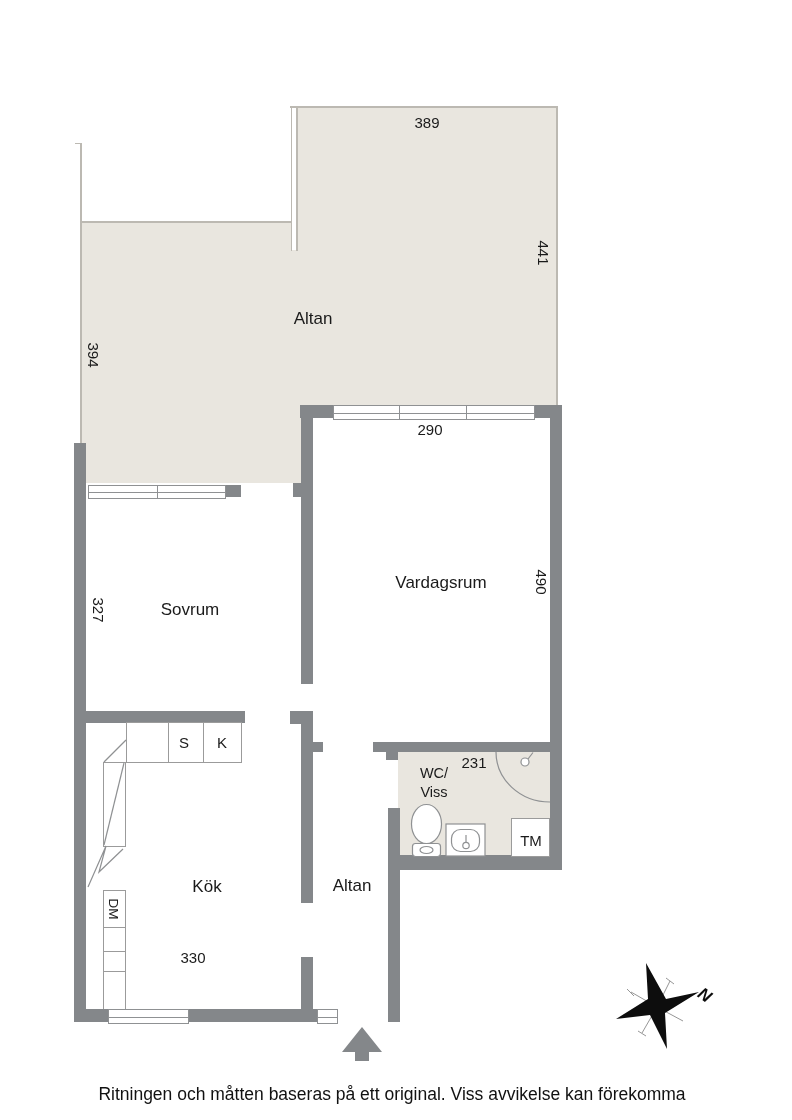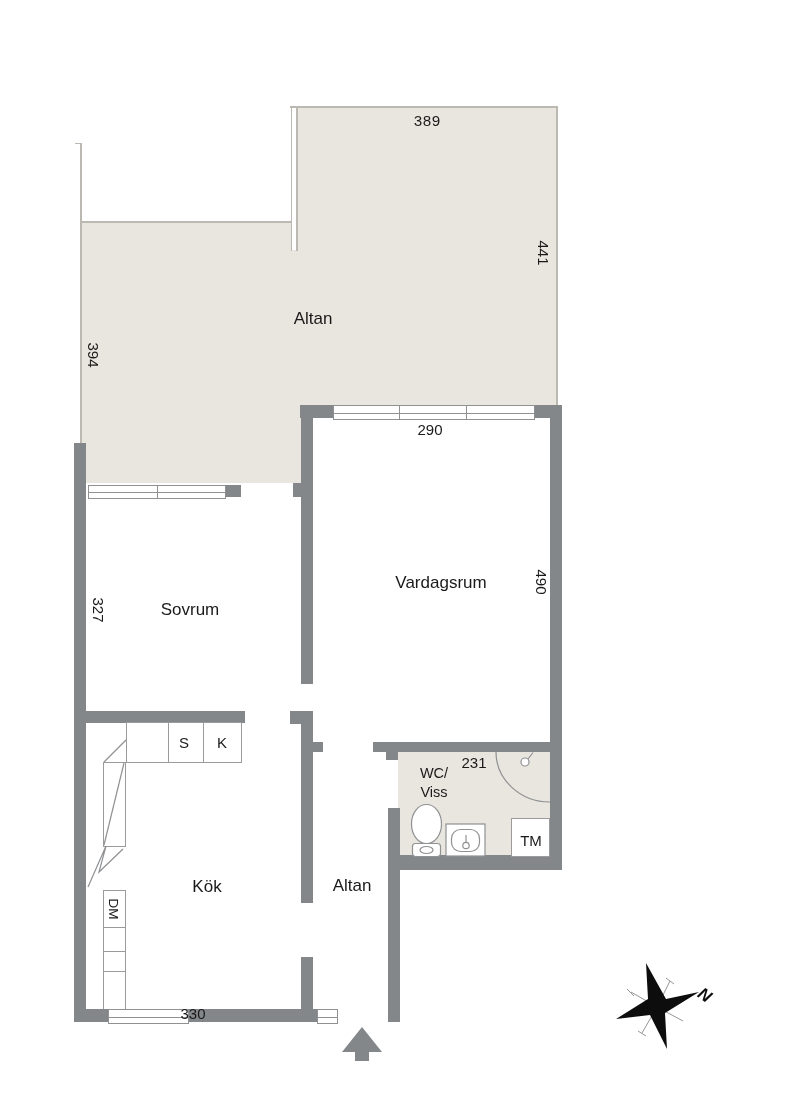--- a/index.html
+++ b/index.html
@@ -132,23 +132,24 @@
   <div class="lbl room" style="left:207px;top:886px;">Kök</div>
   <div class="lbl room" style="left:352px;top:885px;">Altan</div>
   <div class="lbl wc" style="left:434px;top:773px;">WC/</div>
   <div class="lbl wc" style="left:434px;top:792px;">Viss</div>
 
   <div class="lbl small" style="left:531px;top:840px;">TM</div>
   <div class="lbl small" style="left:184px;top:742px;">S</div>
   <div class="lbl small" style="left:222px;top:742px;">K</div>
   <div class="vlbl dm" style="left:113px;top:909px;">DM</div>
 
-  <div class="lbl dim" style="left:427px;top:122px;font-family:Liberation Mono, monospace;">389</div>
+  <div class="lbl dim" style="left:427px;top:122px;">389</div>
   <div class="vlbl dim" style="left:543px;top:253px;">441</div>
   <div class="vlbl dim" style="left:93px;top:355px;">394</div>
   <div class="lbl dim" style="left:430px;top:429px;">290</div>
   <div class="vlbl dim" style="left:541px;top:582px;">490</div>
   <div class="vlbl dim" style="left:98px;top:610px;">327</div>
   <div class="lbl dim" style="left:474px;top:762px;">231</div>
-  <div class="lbl dim" style="left:193px;top:1013px;text-align:center;">330</div>
+  <div class="lbl dim" style="left:193px;top:957px;text-align:center;">330</div>
 
+  <div class="lbl footer" style="left:392px;top:1095px;">Ritningen och måtten baseras på ett original. Viss avvikelse kan förekomma</div>
 
 </div>
 
 </body></html>

